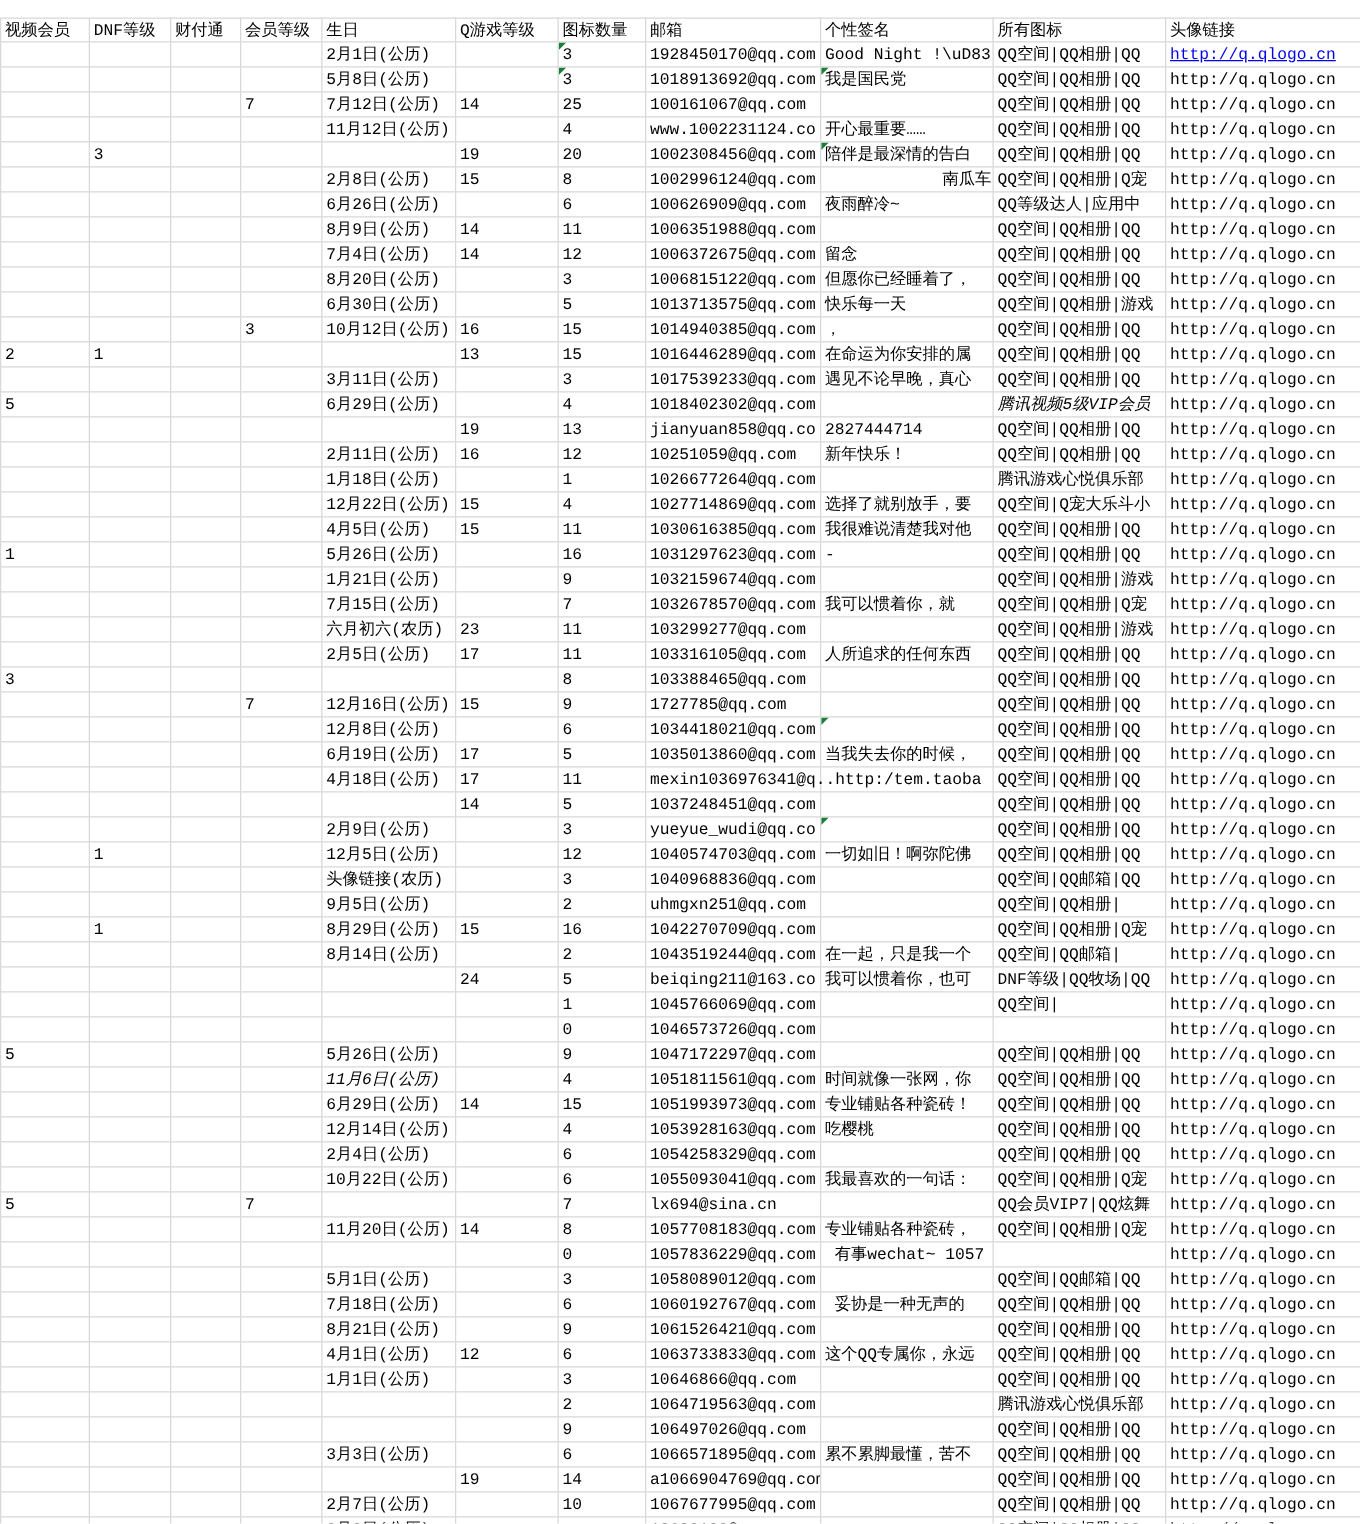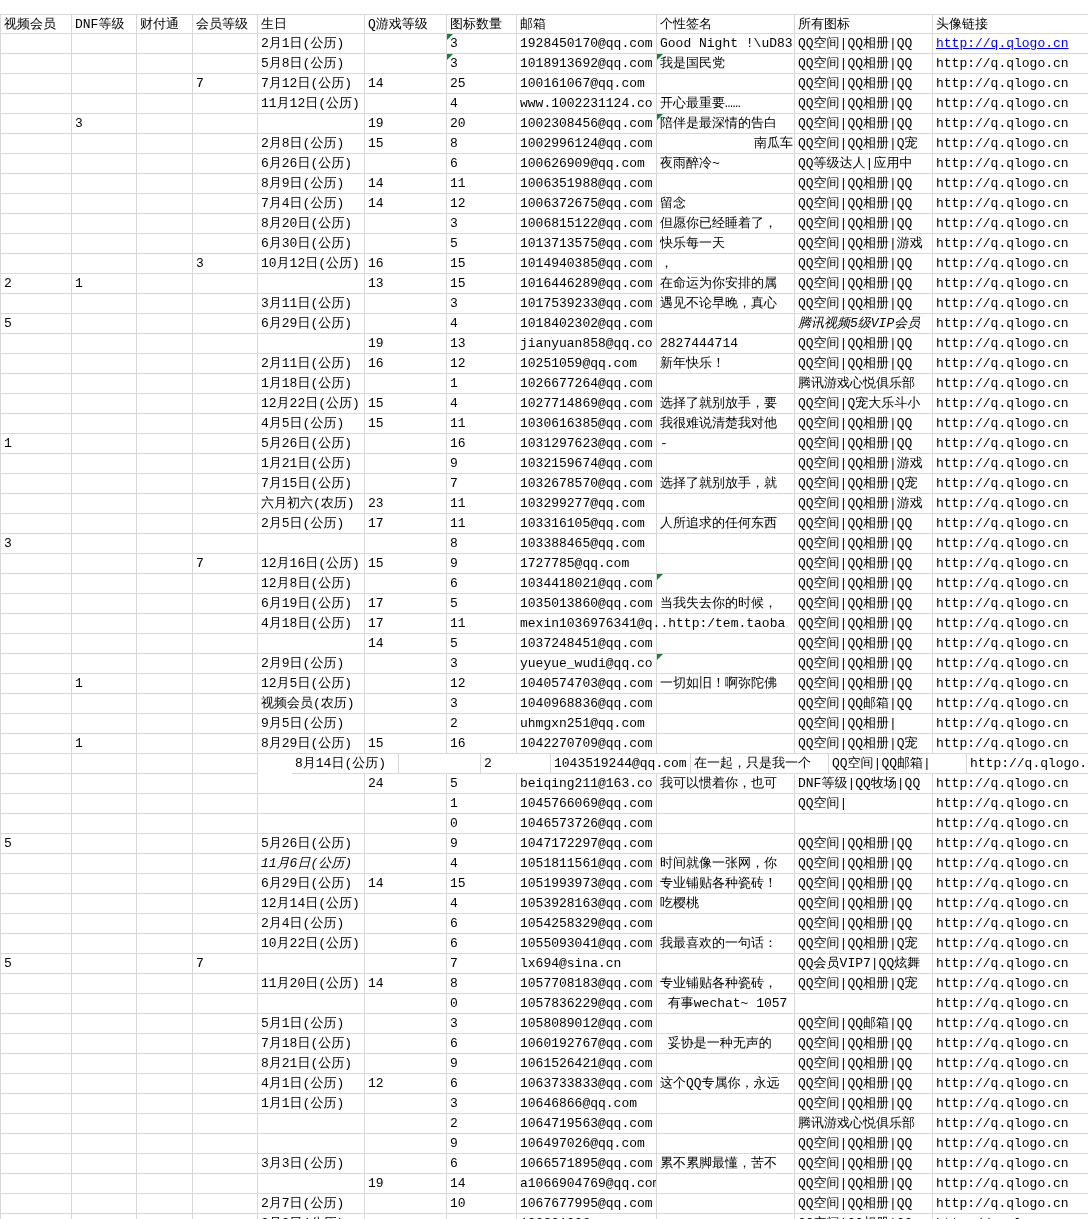--- a/index.html
+++ b/index.html
@@ -342,21 +342,21 @@
       </div>
       <div class="row">
         <div class="cell" style="width: 72px;"></div>
         <div class="cell" style="width: 65px;"></div>
         <div class="cell" style="width: 56px;"></div>
         <div class="cell" style="width: 65px;"></div>
         <div class="cell" style="width: 107px;"><span>7月15日(公历)</span></div>
         <div class="cell" style="width: 82px;"></div>
         <div class="cell" style="width: 70px;"><span>7</span></div>
         <div class="cell" style="width: 140px;"><span>1032678570@qq.com</span></div>
-        <div class="cell" style="width: 138px;"><span>选择了就别放手，就</span></div>
+        <div class="cell" style="width: 138px;"><span>我可以惯着你，就</span></div>
         <div class="cell" style="width: 138px;"><span>QQ空间|QQ相册|Q宠</span></div>
         <div class="cell" style="width: 160px;"><span>http://q.qlogo.cn</span></div>
       </div>
       <div class="row">
         <div class="cell" style="width: 72px;"></div>
         <div class="cell" style="width: 65px;"></div>
         <div class="cell" style="width: 56px;"></div>
         <div class="cell" style="width: 65px;"></div>
         <div class="cell" style="width: 107px;"><span>六月初六(农历)</span></div>
         <div class="cell" style="width: 82px;"><span>23</span></div>
@@ -481,21 +481,21 @@
         <div class="cell" style="width: 140px;"><span>1040574703@qq.com</span></div>
         <div class="cell" style="width: 138px;"><span>一切如旧！啊弥陀佛</span></div>
         <div class="cell" style="width: 138px;"><span>QQ空间|QQ相册|QQ</span></div>
         <div class="cell" style="width: 160px;"><span>http://q.qlogo.cn</span></div>
       </div>
       <div class="row">
         <div class="cell" style="width: 72px;"></div>
         <div class="cell" style="width: 65px;"></div>
         <div class="cell" style="width: 56px;"></div>
         <div class="cell" style="width: 65px;"></div>
-        <div class="cell" style="width: 107px;"><span>视频会员(农历)</span></div>
+        <div class="cell" style="width: 107px;"><span>头像链接(农历)</span></div>
         <div class="cell" style="width: 82px;"></div>
         <div class="cell" style="width: 70px;"><span>3</span></div>
         <div class="cell" style="width: 140px;"><span>1040968836@qq.com</span></div>
         <div class="cell" style="width: 138px;"></div>
         <div class="cell" style="width: 138px;"><span>QQ空间|QQ邮箱|QQ</span></div>
         <div class="cell" style="width: 160px;"><span>http://q.qlogo.cn</span></div>
       </div>
       <div class="row">
         <div class="cell" style="width: 72px;"></div>
         <div class="cell" style="width: 65px;"></div>
@@ -520,21 +520,21 @@
         <div class="cell" style="width: 140px;"><span>1042270709@qq.com</span></div>
         <div class="cell" style="width: 138px;"></div>
         <div class="cell" style="width: 138px;"><span>QQ空间|QQ相册|Q宠</span></div>
         <div class="cell" style="width: 160px;"><span>http://q.qlogo.cn</span></div>
       </div>
       <div class="row">
         <div class="cell" style="width: 72px;"></div>
         <div class="cell" style="width: 65px;"></div>
         <div class="cell" style="width: 56px;"></div>
         <div class="cell" style="width: 65px;"></div>
-        <div class="cell" style="width: 107px; margin-left: 34px;"><span>8月14日(公历)</span></div>
+        <div class="cell" style="width: 107px;"><span>8月14日(公历)</span></div>
         <div class="cell" style="width: 82px;"></div>
         <div class="cell" style="width: 70px;"><span>2</span></div>
         <div class="cell" style="width: 140px;"><span>1043519244@qq.com</span></div>
         <div class="cell" style="width: 138px;"><span>在一起，只是我一个</span></div>
         <div class="cell" style="width: 138px;"><span>QQ空间|QQ邮箱|</span></div>
         <div class="cell" style="width: 160px;"><span>http://q.qlogo.cn</span></div>
       </div>
       <div class="row">
         <div class="cell" style="width: 72px;"></div>
         <div class="cell" style="width: 65px;"></div>

